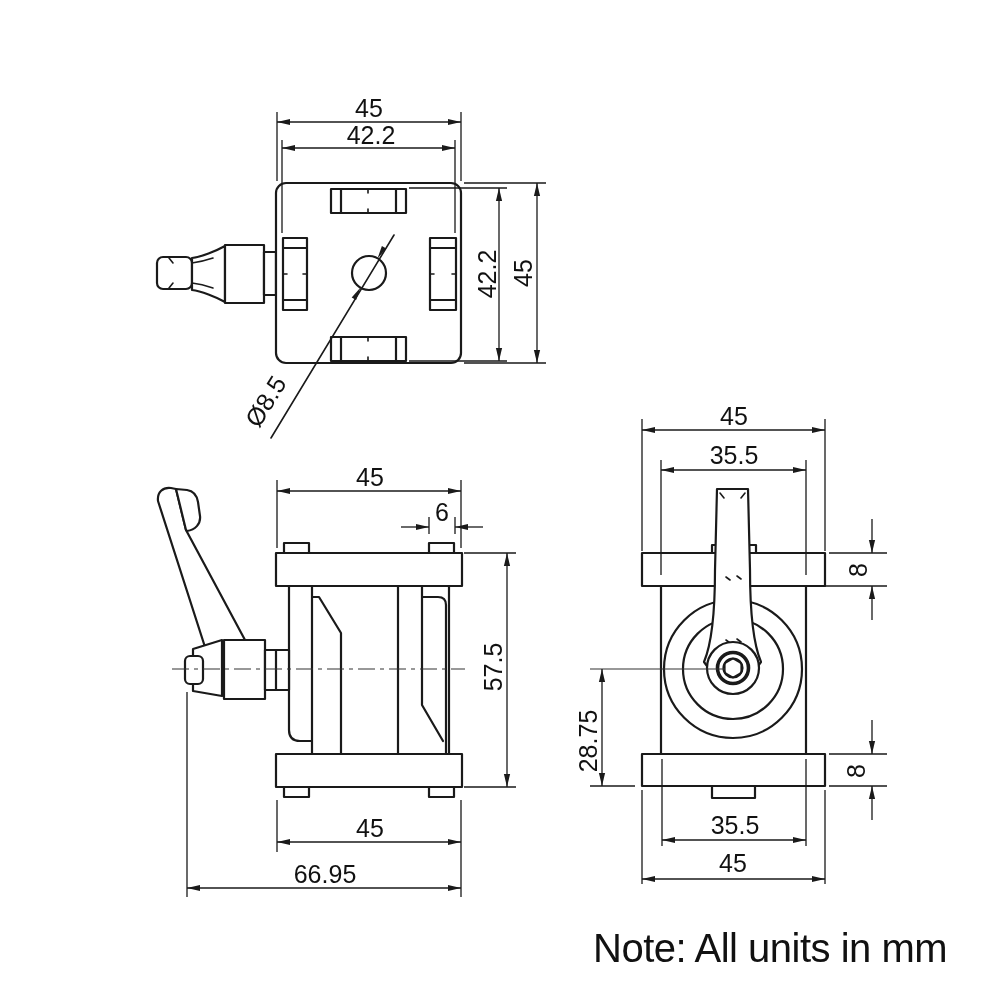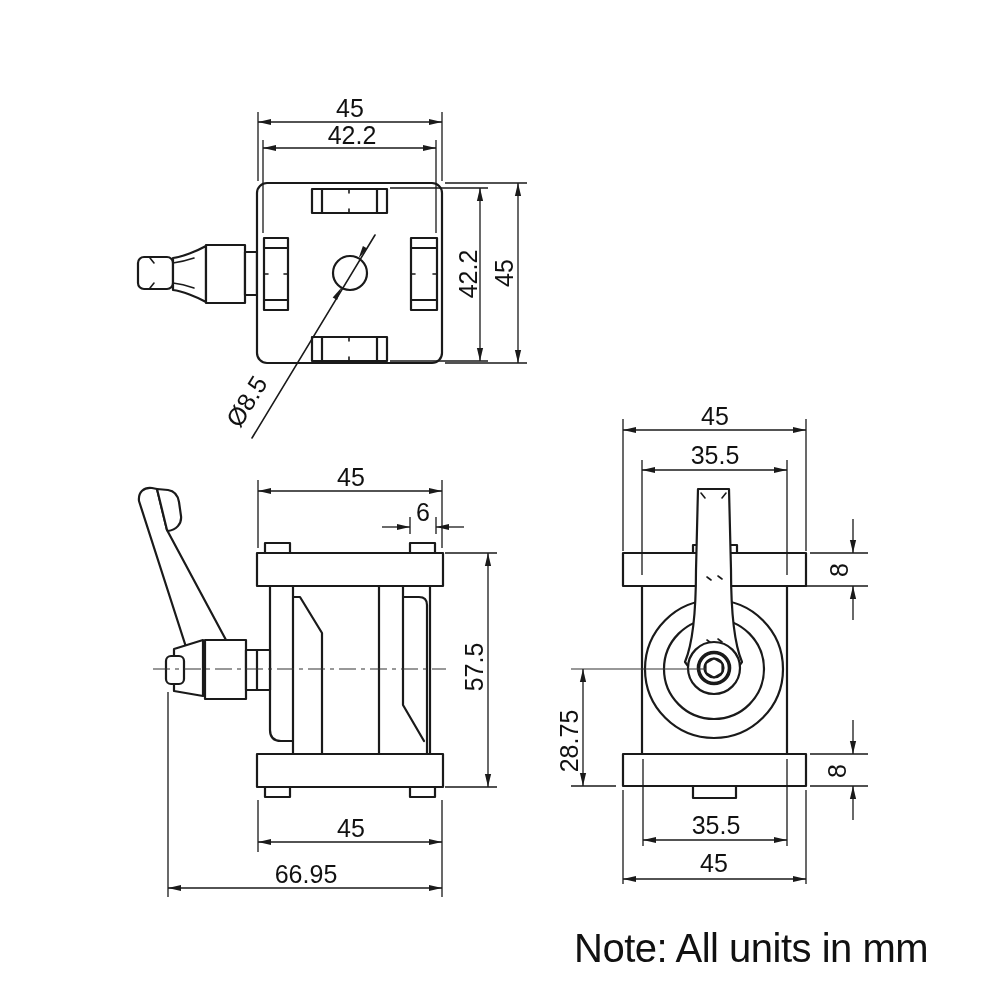--- a/index.html
+++ b/index.html
@@ -1,16 +1,16 @@
 <!DOCTYPE html>
 <html><head>
 <meta charset="utf-8">
 <style>
   html,body{margin:0;padding:0;background:#fff;}
-  .stage{position:relative;width:936px;height:1000px;background:#fff;overflow:hidden;}
+  .stage{position:relative;width:936px;height:1000px;background:#fff;overflow:hidden;margin-left:19px;}
   svg{display:block;}
   .s2 {stroke:#1a1a1a;stroke-width:2.2;fill:none;stroke-linecap:round;stroke-linejoin:round;}
   .s2f{stroke:#1a1a1a;stroke-width:2.2;fill:#ffffff;stroke-linejoin:round;}
   .s15{stroke:#1a1a1a;stroke-width:1.6;fill:none;stroke-linecap:round;}
   .s3 {stroke:#1a1a1a;stroke-width:3.6;fill:#ffffff;}
   .dim{stroke:#1a1a1a;stroke-width:1.3;fill:none;}
   .thin{stroke:#333333;stroke-width:1.2;fill:none;}
   .ctr{stroke:#333333;stroke-width:1.2;fill:none;stroke-dasharray:17 5 4 5;}
   .arrowfill{fill:#1a1a1a;stroke:none;}
   .txt{font-family:"Liberation Sans",sans-serif;font-size:25px;fill:#111111;text-anchor:middle;}

